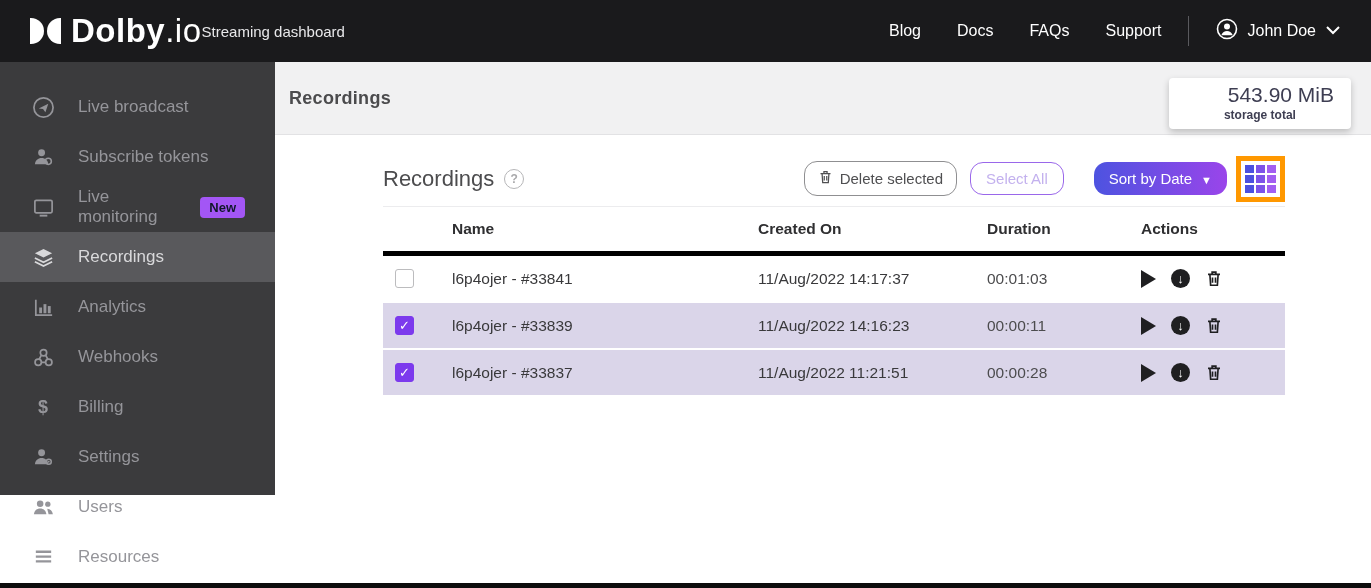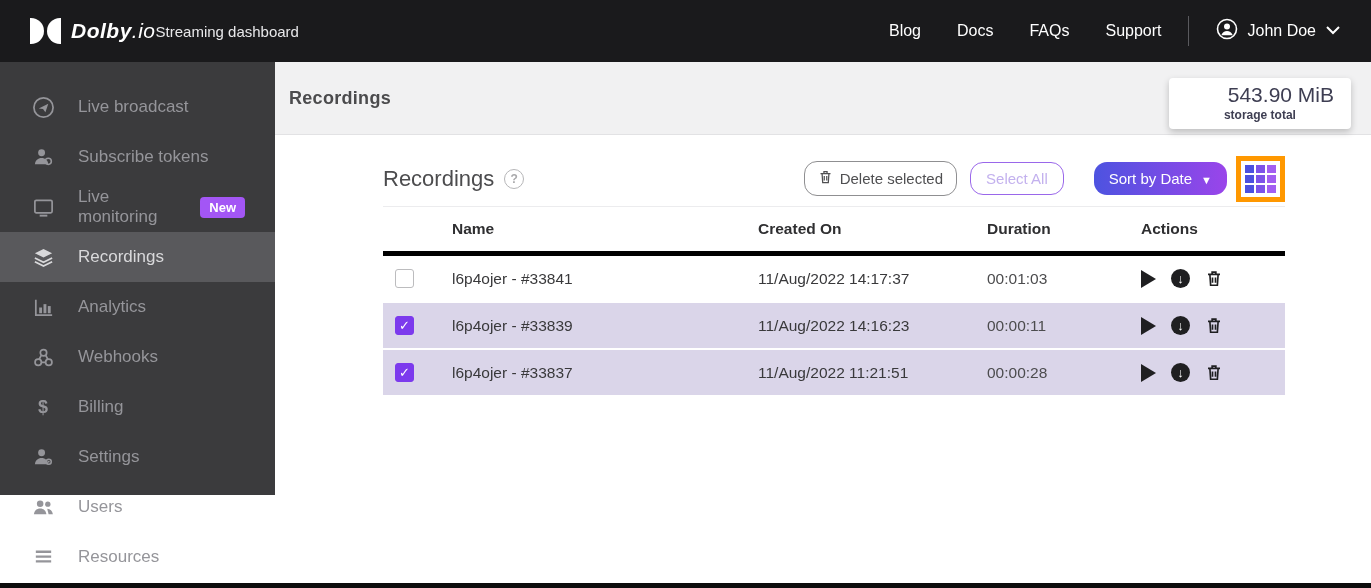--- a/index.html
+++ b/index.html
@@ -7,21 +7,21 @@
   body { font-family:"Liberation Sans","DejaVu Sans",sans-serif; background:#fff; }
   .app { position:relative; width:1371px; height:588px; overflow:hidden; }
 
   
   .topnav { height:62px; background:#1a1a1c; display:flex; align-items:center; padding:0 30px; }
   .logo { display:flex; align-items:center; gap:10px; }
   .dlogo { display:flex; gap:3px; }
   .dlogo span { width:14px; height:26px; background:#fff; display:block; }
   .dlogo .dl { border-radius:0 13px 13px 0; }
   .dlogo .dr { border-radius:13px 0 0 13px; }
-  .brand { color:#fff; font-size:21px; font-weight:bold; letter-spacing:.5px;font-style:italic; }
+  .brand { color:#fff; font-size:33px; font-weight:bold; letter-spacing:.5px; }
   .brand .thin { font-weight:300; }
   .subtitle { color:#e8e8ea; font-size:15px; }
   .nav-spacer { flex:1; }
   .nav-links { display:flex; gap:36px; }
   .nav-link { color:#fff; font-size:16px; cursor:pointer; }
   .nav-divider { width:1px; height:30px; background:#5a5a5e; margin:0 26px; }
   .user { display:flex; align-items:center; gap:9px; color:#fff; font-size:16px; cursor:pointer; }
   .chev { font-size:15px; color:#fff; transform:translateY(-2px); }
 
   
@@ -31,21 +31,21 @@
   .sidebar { width:275px; background:#3b3b3d; padding-top:20px; flex-shrink:0; }
   .side-item { height:50px; display:flex; align-items:center; padding:0 30px; gap:22px;
                color:#95959a; font-size:17px; cursor:pointer; }
   .side-item.selected { background:#59595c; color:#d9d9db; }
   .side-icon { width:26px; display:flex; justify-content:center; align-items:center; flex-shrink:0; }
   .side-icon svg { stroke:#95959a; fill:none; }
   .side-item.selected .side-icon svg { stroke:#d9d9db; }
   .side-icon svg .f { fill:#95959a; stroke:none; }
   .side-item.selected .side-icon svg .f { fill:#d9d9db; }
   .dollar { font-size:18px; color:#95959a; font-weight:bold; }
-  .badge-new { background:#a356f5; color:#ffffff; font-size:13px; font-weight:bold;
+  .badge-new { background:#a356f5; color:#0f172a; font-size:13px; font-weight:bold;
                padding:3px 9px; border-radius:4px; margin-left:8px; }
 
   
   .main { flex:1; display:flex; flex-direction:column; background:#fff; }
   .page-header { height:73px; background:#f1f1f2; border-bottom:1px solid #e2e2e4;
                  position:relative; display:flex; align-items:center; padding-left:14px; flex-shrink:0; }
   .page-title { font-size:18px; font-weight:bold; color:#4b4b4d; letter-spacing:.3px; }
   .storage-card { position:absolute; right:20px; top:16px; background:#fff; border-radius:4px;
                   box-shadow:0 3px 7px rgba(0,0,0,.22); padding:5px 17px 7px; text-align:center; }
   .storage-value { font-size:21px; color:#3e3e52;margin-left:42px; }

